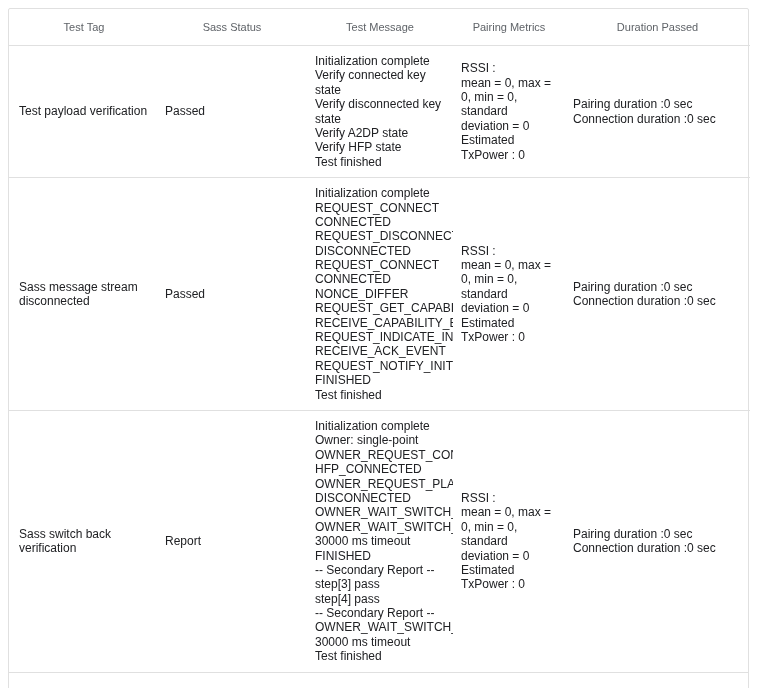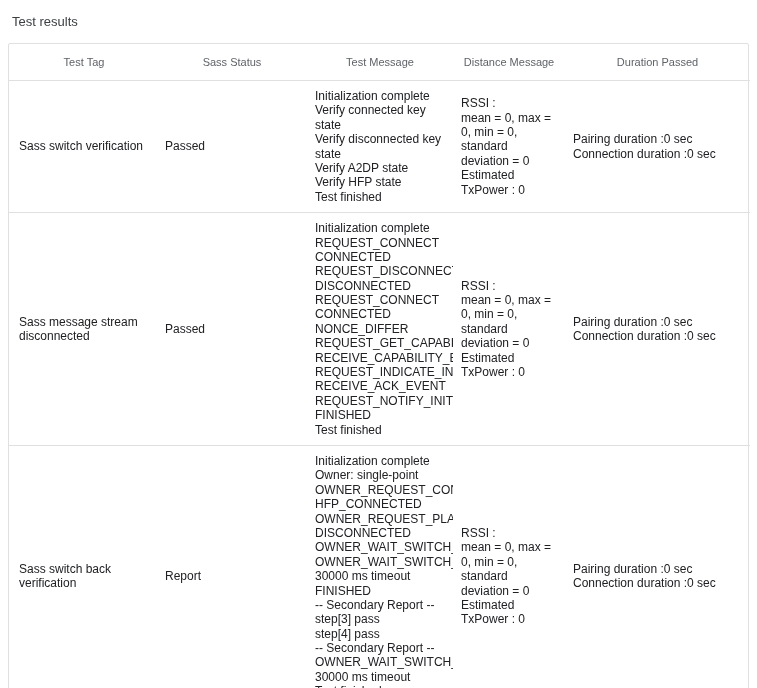--- a/index.html
+++ b/index.html
@@ -78,43 +78,42 @@
     padding: 0;
   }
   .pg-btn:first-of-type { margin-left: 0; }
   .pg-btn.disabled { color: #c6c6c6; cursor: default; }
   .pg-btn svg { width: 18px; height: 18px; fill: currentColor; display: block; }
 </style>
 </head>
 <body>
 
 <div class="page">
-  <h1 class="title">Test results</h1>
 
   <div class="table-wrap">
     <table>
       <colgroup>
         <col class="c-tag">
           <col class="c-status">
           <col class="c-message">
           <col class="c-distance">
           <col class="c-duration">
       </colgroup>
       <thead>
         <tr>
           <th>Test Tag</th>
           <th>Sass Status</th>
           <th>Test Message</th>
-          <th>Distance Message</th>
+          <th>Pairing Metrics</th>
           <th>Duration Passed</th>
         </tr>
       </thead>
       <tbody>
         <tr>
-          <td>Sass switch verification</td>
+          <td>Test payload verification</td>
           <td>Passed</td>
           <td class="multiline">Initialization complete
 Verify connected key state
 Verify disconnected key state
 Verify A2DP state
 Verify HFP state
 Test finished</td>
           <td class="multiline">RSSI :
 mean = 0, max = 0, min = 0,
 standard deviation = 0

